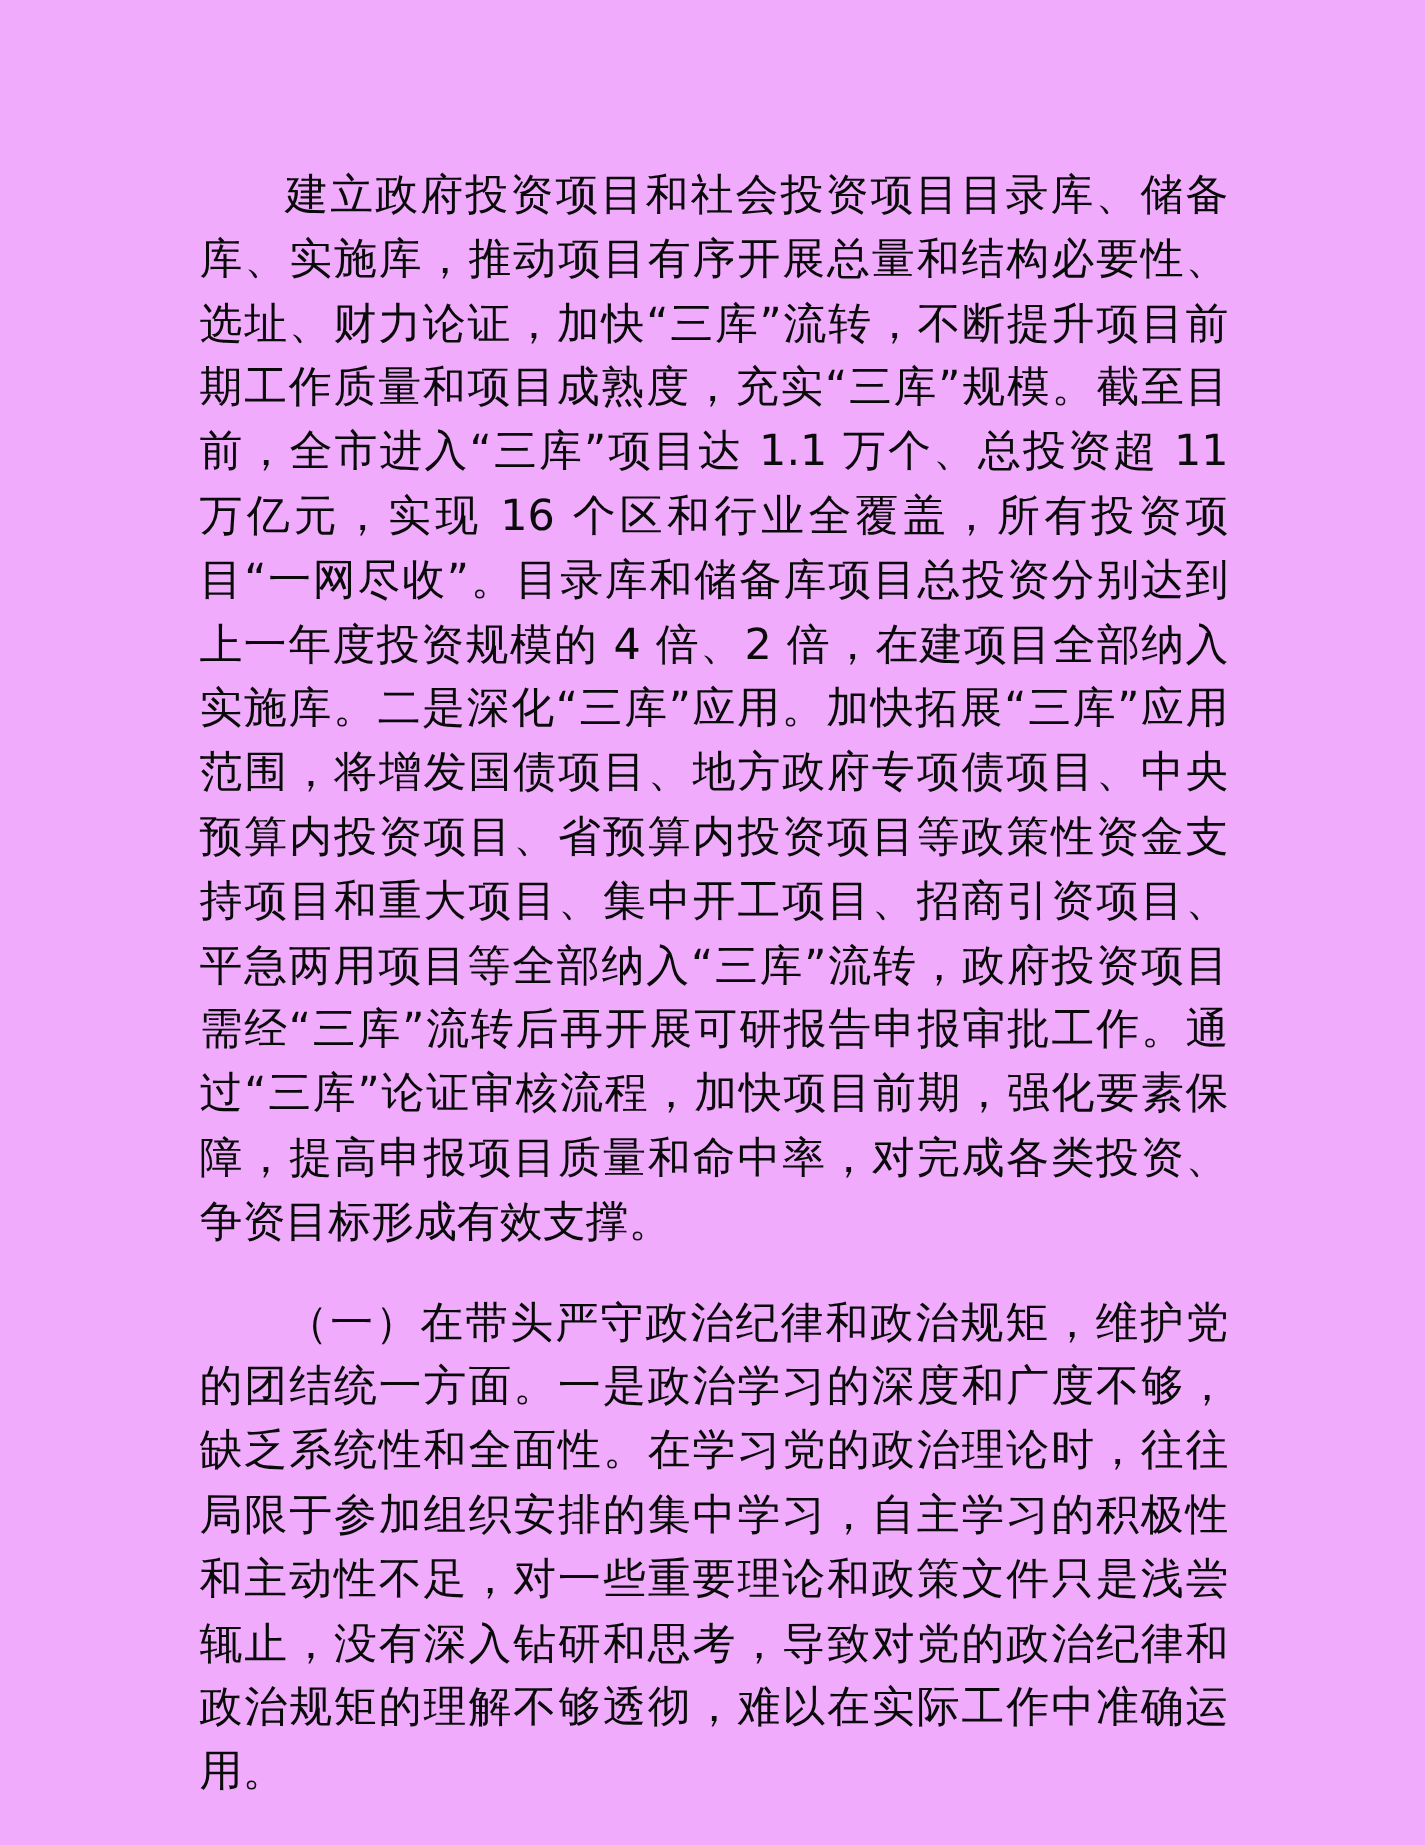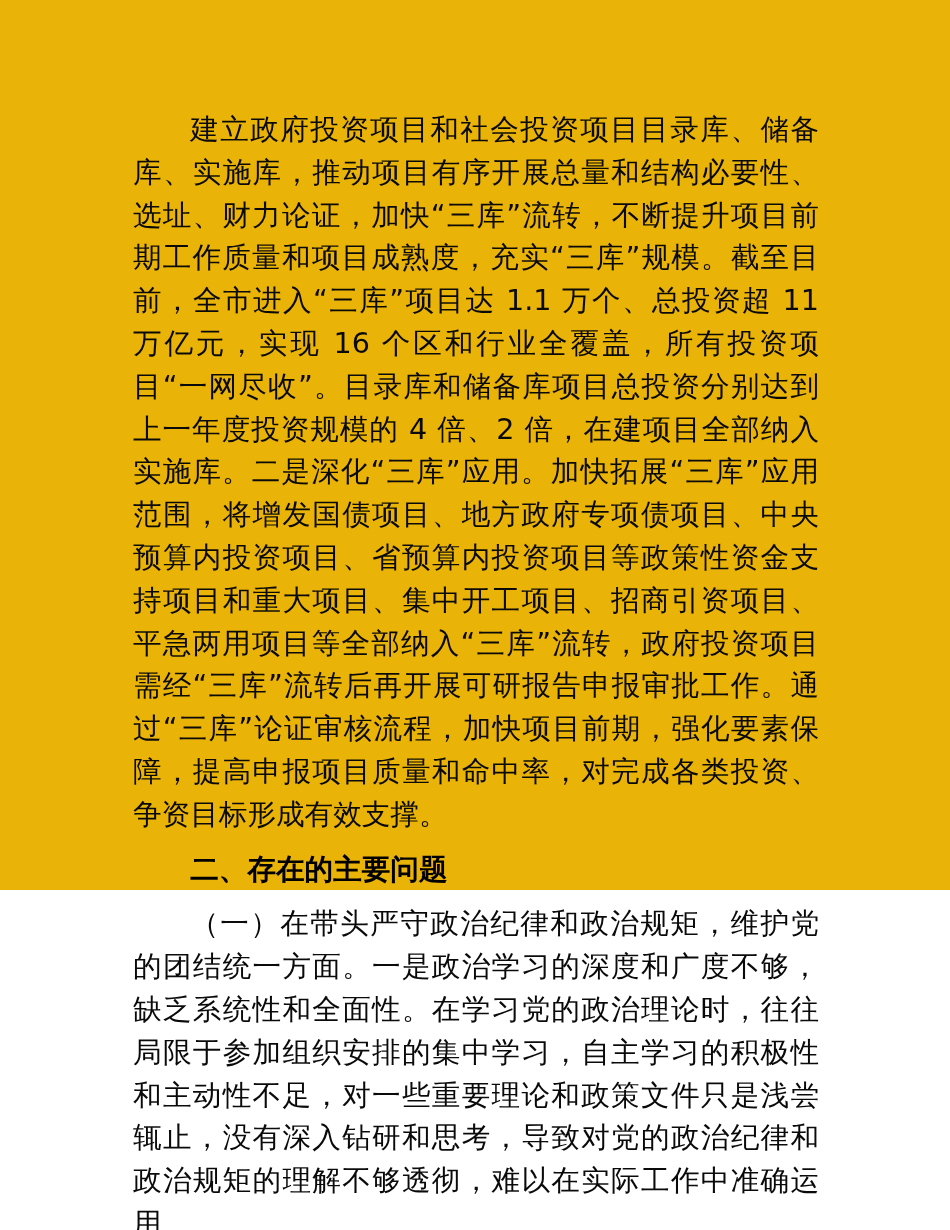--- a/index.html
+++ b/index.html
@@ -12,22 +12,22 @@
     height: 1230px;
     overflow: hidden;
     font-family: "DejaVu Sans", "Liberation Sans", sans-serif;
     color: #000000;
     -webkit-font-smoothing: antialiased;
   }
 
   #page {
     position: relative;
     width: 950px;
-    height: 890px;
-    background: #eab308;
+    height: 1230px;
+    background: #f0abfc;
     box-sizing: border-box;
   }
 
   #content {
     position: absolute;
     left: 133px;
     top: 108px;
     width: 686px;
   }
 
@@ -63,20 +63,19 @@
 </head>
 <body>
 
 <div id="page">
   <div id="content">
 
     <p class="para">建立政府投资项目和社会投资项目目录库、储备库、实施库，推动项目有序开展总量和结构必要性、选址、财力论证，加快“三库”流转，不断提升项目前期工作质量和项目成熟度，充实“三库”规模。截至目前，全市进入“三库”项目达 1.1 万个、总投资超 11 万亿元，实现 16 个区和行业全覆盖，所有投资项目“一网尽收”。目录库和储备库项目总投资分别达到上一年度投资规模的 4 倍、2 倍，在建项目全部纳入实施库。二是深化“三库”应用。加快拓展“三库”应用范围，将增发国债项目、地方政府专项债项目、中央预算内投资项目、省预算内投资项目等政策性资金支持项目和重大项目、集中开工项目、招商引资项目、平急两用项目等全部纳入“三库”流转，政府投资项目需经“三库”流转后再开展可研报告申报审批工作。通过“三库”论证审核流程，加快项目前期，强化要素保障，提高申报项目质量和命中率，对完成各类投资、争资目标形成有效支撑。</p>
 
     <div class="gap-heading"></div>
 
-    <p class="heading">二、存在的主要问题</p>
 
     <div class="gap-after-heading"></div>
 
     <p class="para">（一）在带头严守政治纪律和政治规矩，维护党的团结统一方面。一是政治学习的深度和广度不够，缺乏系统性和全面性。在学习党的政治理论时，往往局限于参加组织安排的集中学习，自主学习的积极性和主动性不足，对一些重要理论和政策文件只是浅尝辄止，没有深入钻研和思考，导致对党的政治纪律和政治规矩的理解不够透彻，难以在实际工作中准确运用。</p>
 
   </div>
 </div>
 
 </body></html>

